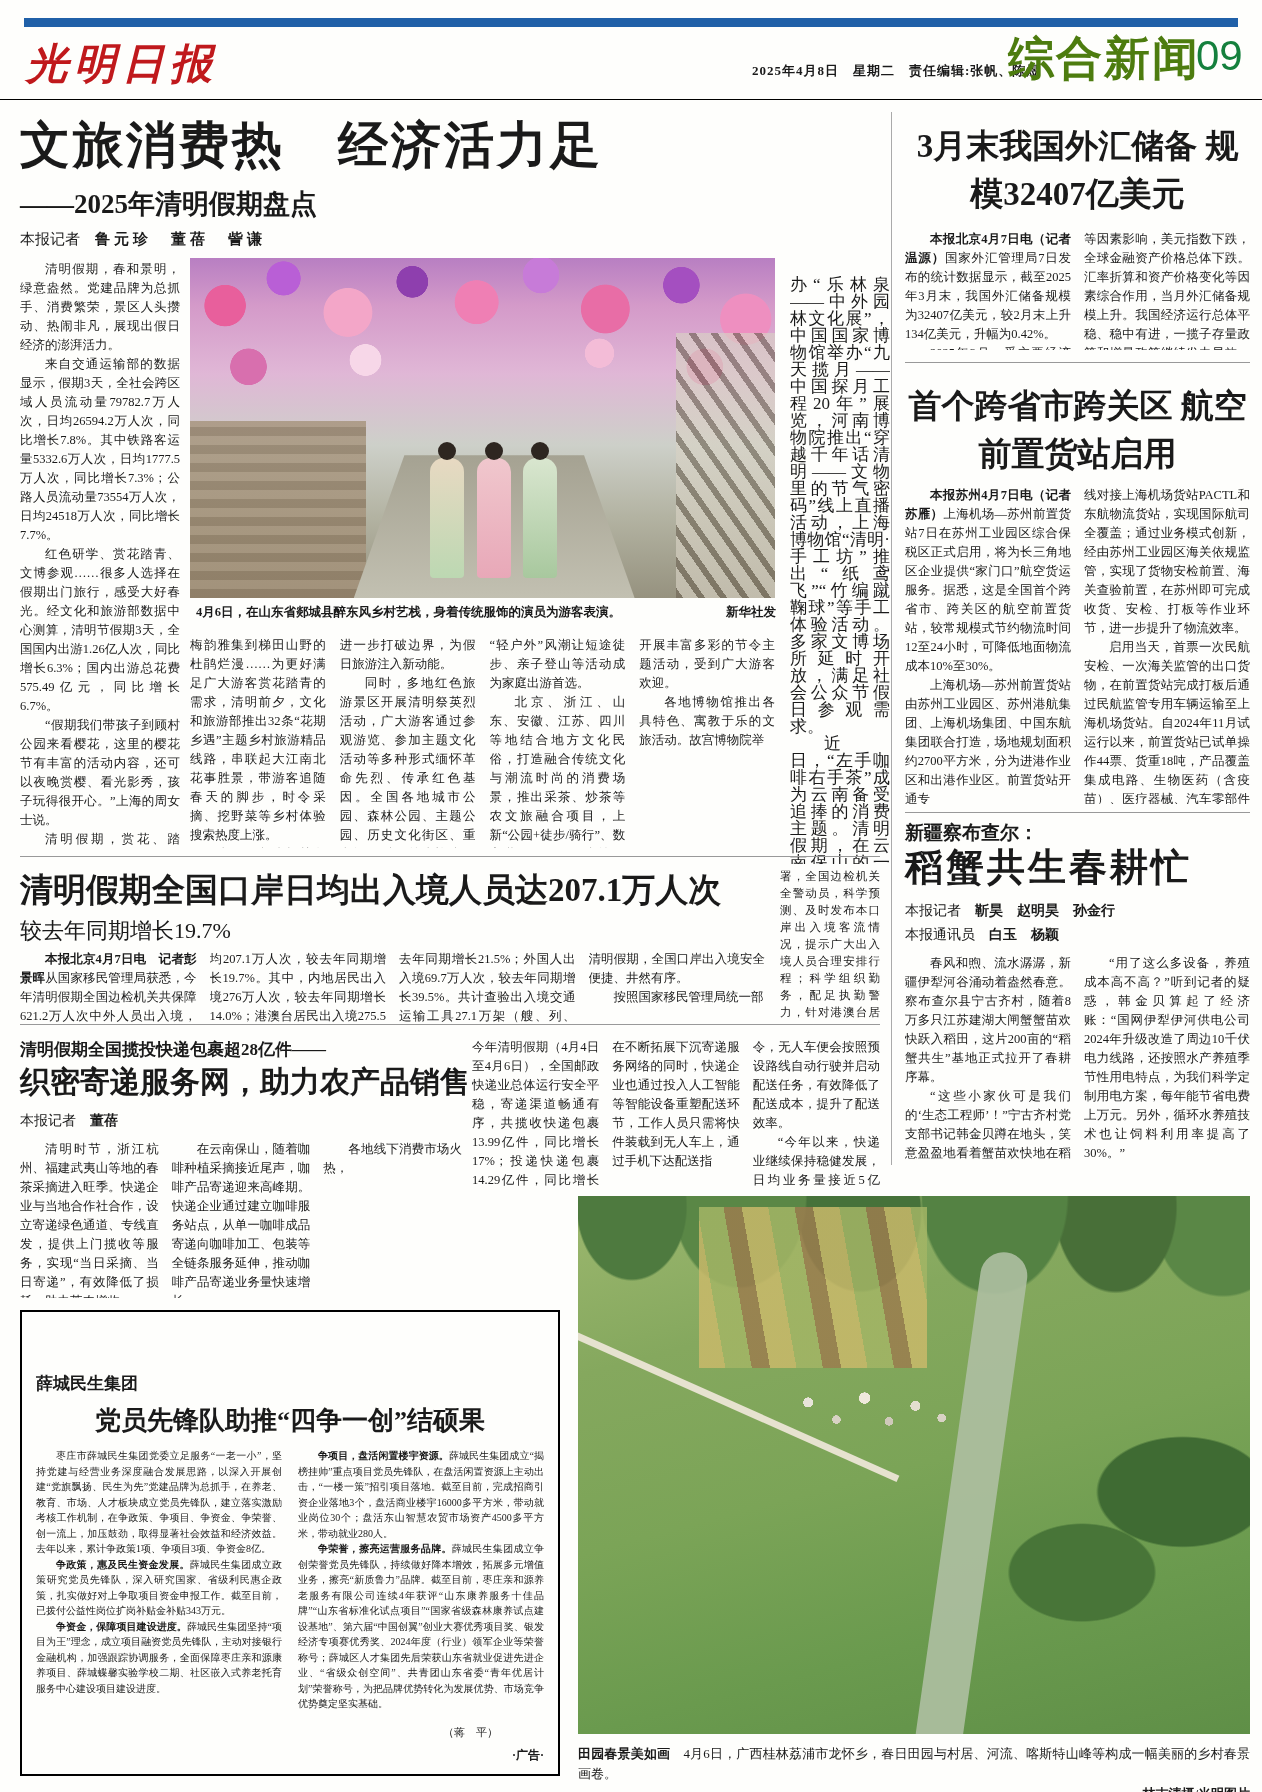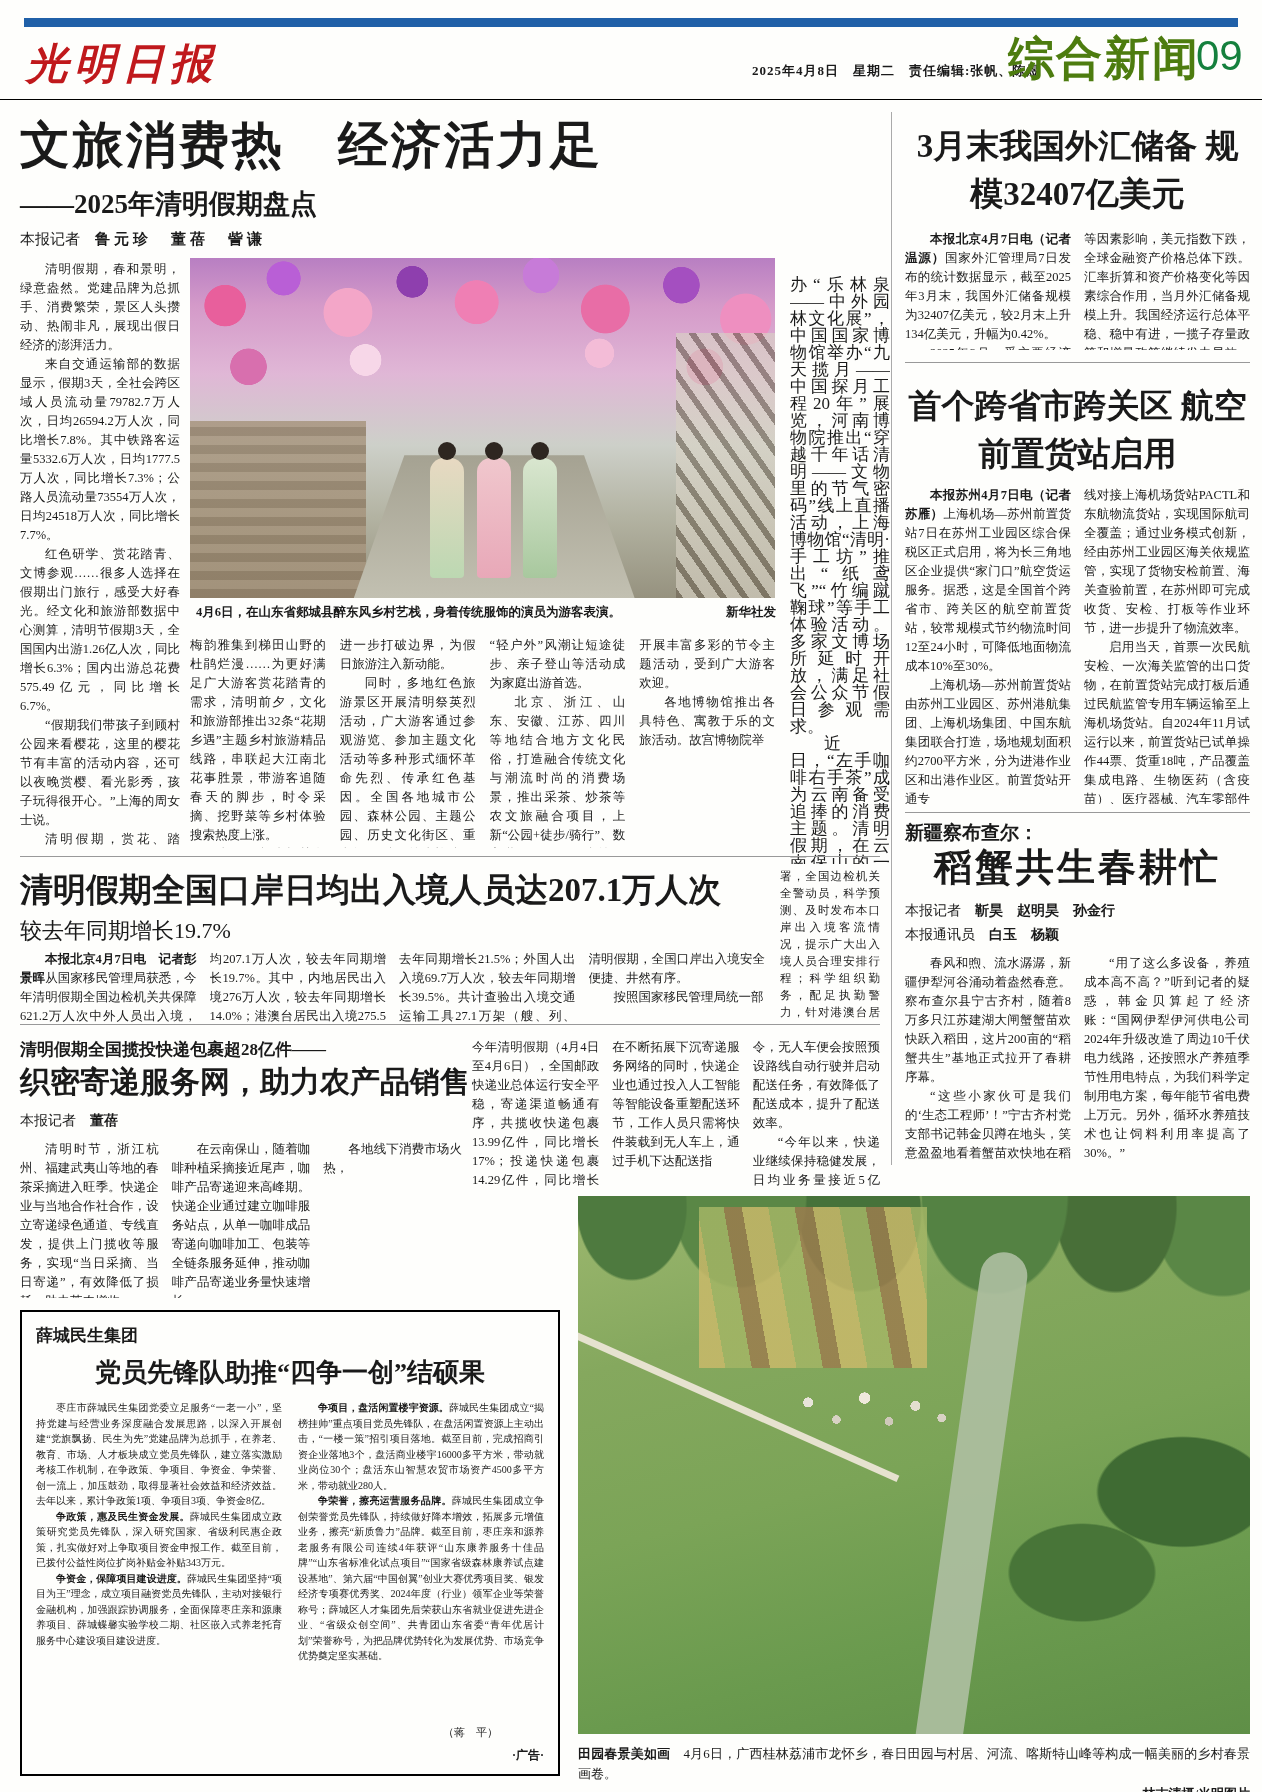--- a/index.html
+++ b/index.html
@@ -75,28 +75,28 @@
   .exp-byline{position:absolute;left:20px;top:1112px;font-size:14px;}
   .exp-left{left:20px;top:1140px;width:442px;height:158px;gap:13px;}
   .exp-right{left:472px;top:1038px;width:408px;height:148px;gap:13px;}
   
   .rz-headline{position:absolute;width:345px;text-align:center;font-weight:900;}
   .fx-headline{left:905px;top:122px;font-size:33px;line-height:48px;}
   .fx-body{left:905px;top:230px;width:345px;height:120px;gap:13px;}
   .cg-headline{left:905px;top:382px;font-size:33px;line-height:48px;}
   .cg-body{left:905px;top:486px;width:345px;height:318px;gap:13px;}
   .rc-kicker{position:absolute;left:905px;top:820px;font-size:19px;font-weight:bold;}
-  .rc-headline{left:905px;top:842px;font-size:38px;text-align:center;letter-spacing:3px;}
+  .rc-headline{left:905px;top:842px;font-size:38px;text-align:left;letter-spacing:3px;}
   .rc-byline1{position:absolute;left:905px;top:902px;font-size:14px;}
   .rc-byline2{position:absolute;left:905px;top:926px;font-size:14px;}
   .rc-body{left:905px;top:954px;width:345px;height:210px;gap:13px;}
   
   .ad-box{position:absolute;left:20px;top:1310px;width:540px;height:466px;border:2px solid #000;
           padding:12px 14px;overflow:hidden;}
-  .ad-org{font-size:17px;font-weight:bold;}
+  .ad-org{font-size:17px;font-weight:bold;margin-top:48px;}
   .ad-headline{text-align:center;font-size:26px;font-weight:900;margin:8px 0 10px;}
   .ad-body{columns:2;column-gap:16px;font-size:10px;line-height:15.5px;height:360px;overflow:hidden;}
   .ad-body p{margin:0;text-indent:2em;text-align:justify;}
   .ad-sig{position:absolute;right:60px;bottom:34px;font-size:11px;}
   .ad-tag{position:absolute;right:14px;bottom:10px;font-size:12px;font-weight:bold;}
   
   .photo2{position:absolute;left:578px;top:1196px;width:672px;height:538px;overflow:hidden;
     background:linear-gradient(165deg,#9db86f 0%,#85a85e 25%,#7ba457 50%,#6a9a4e 75%,#5f8f47 100%);}
   .photo2 .peaks{position:absolute;inset:0;background:
     radial-gradient(ellipse 90px 120px at 8% 2%,#4e7a3f 60%,transparent 62%),

